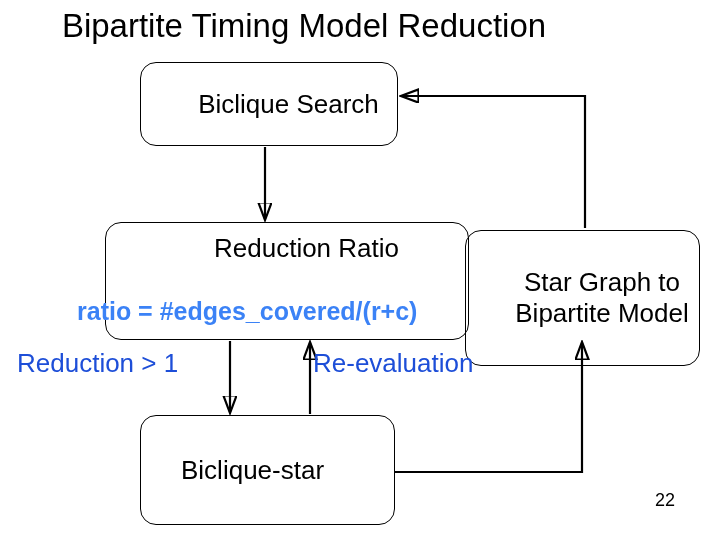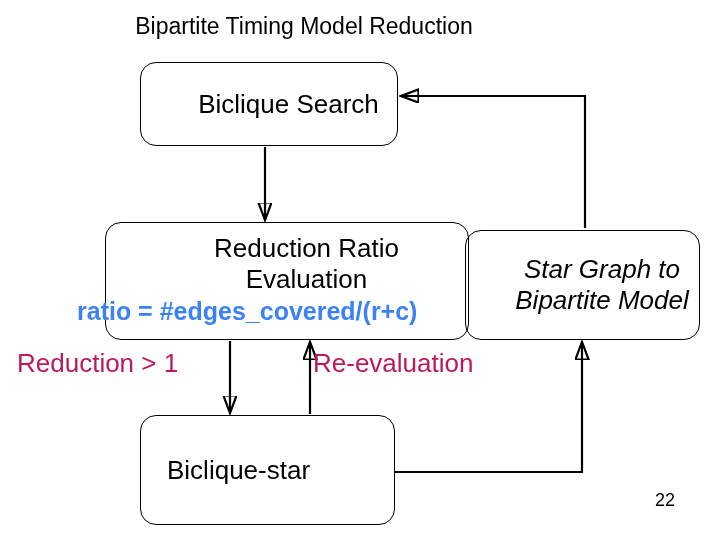--- a/index.html
+++ b/index.html
@@ -15,21 +15,21 @@
     overflow: hidden;
     font-family: "Liberation Sans", sans-serif;
     color: #000000;
   }
   #slide-title {
     position: absolute;
     left: 0;
     top: 6px;
     width: 608px;
     text-align: center;
-    font-size: 23px;
+    font-size: 33px;
     line-height: 40px;
     font-weight: normal;
     color: #000000;
     white-space: nowrap;
   }
   .node {
     position: absolute;
     box-sizing: border-box;
     border: 1.6px solid #000000;
     border-radius: 16px;
@@ -54,38 +54,37 @@
     top: 222px;
     width: 364px;
     height: 118px;
     align-items: flex-start;
     padding-top: 10px;
   }
   #node-star-graph {
     left: 465px;
     top: 230px;
     width: 235px;
-    height: 110px;
-    font-style: italic;
+    height: 136px;
   }
   #node-biclique-star {
     left: 140px;
     top: 415px;
     width: 255px;
     height: 110px;
     justify-content: flex-start;
-    padding-left: 26px;
+    padding-left: 40px;
     text-align: left;
   }
   .free-label {
     position: absolute;
     font-size: 26px;
     line-height: 31px;
     white-space: nowrap;
-    color: #be185d;
+    color: #1d4ed8;
   }
   #label-red-formula {
     position: absolute;
     left: 77px;
     top: 297px;
     font-size: 25px;
     line-height: 29px;
     white-space: nowrap;
     color: #3b82f6;
     font-weight: bold;
@@ -146,21 +145,20 @@
     <path d="M585,228 L585,96 L402,96" stroke-width="2.2" marker-end="url(#arrowhead)"></path>
   </svg>
 
   <div class="node" id="node-biclique-search">
     <span>Biclique Search</span>
   </div>
 
   <div class="node" id="node-reduction-ratio">
     <div>
       <span class="two-line">Reduction Ratio</span>
-      <span class="two-line">Evaluation</span>
     </div>
   </div>
 
   <div class="node" id="node-star-graph">
     <div>
       <span class="two-line">Star Graph to</span>
       <span class="two-line">Bipartite Model</span>
     </div>
   </div>
 

